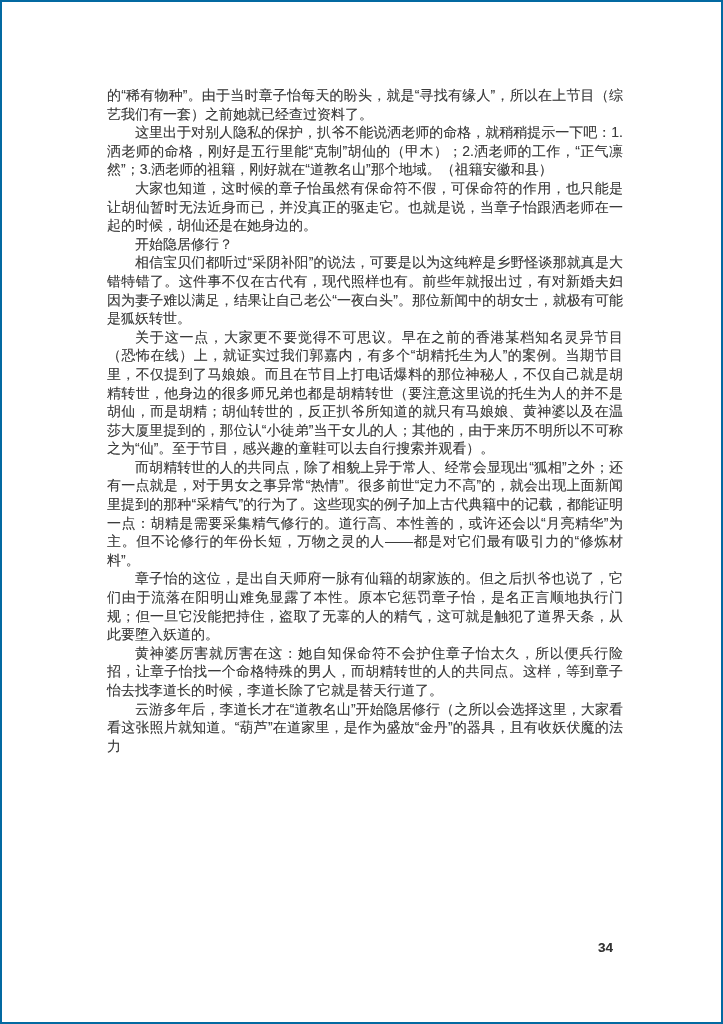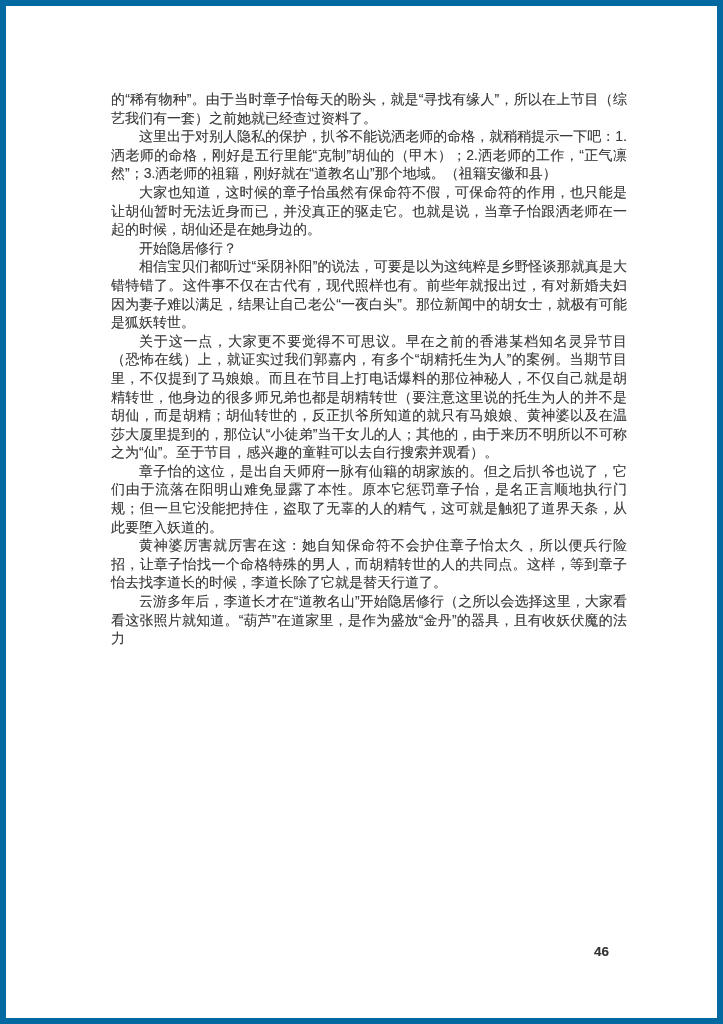--- a/index.html
+++ b/index.html
@@ -6,21 +6,21 @@
     margin: 0;
     padding: 0;
     background: #ffffff;
   }
   .page {
     position: relative;
     width: 723px;
     height: 1024px;
     box-sizing: border-box;
     background: #ffffff;
-    border: 6px solid #0369a1;
+    border: 2px solid #0369a1;
     overflow: hidden;
     font-family: "Liberation Sans", "DejaVu Sans", sans-serif;
   }
   .content {
     position: absolute;
     left: 105px;
     top: 84px;
     width: 516px;
     color: #3b3b3b;
     font-size: 14px;
@@ -51,18 +51,19 @@
 <body>
 
 <div class="page">
   <div class="content">
     <p class="continuation">的“稀有物种”。由于当时章子怡每天的盼头，就是“寻找有缘人”，所以在上节目（综艺我们有一套）之前她就已经查过资料了。</p>
     <p>这里出于对别人隐私的保护，扒爷不能说洒老师的命格，就稍稍提示一下吧：1.洒老师的命格，刚好是五行里能“克制”胡仙的（甲木）；2.洒老师的工作，“正气凛然”；3.洒老师的祖籍，刚好就在“道教名山”那个地域。（祖籍安徽和县）</p>
     <p>大家也知道，这时候的章子怡虽然有保命符不假，可保命符的作用，也只能是让胡仙暂时无法近身而已，并没真正的驱走它。也就是说，当章子怡跟洒老师在一起的时候，胡仙还是在她身边的。</p>
     <p>开始隐居修行？</p>
     <p>相信宝贝们都听过“采阴补阳”的说法，可要是以为这纯粹是乡野怪谈那就真是大错特错了。这件事不仅在古代有，现代照样也有。前些年就报出过，有对新婚夫妇因为妻子难以满足，结果让自己老公“一夜白头”。那位新闻中的胡女士，就极有可能是狐妖转世。</p>
     <p>关于这一点，大家更不要觉得不可思议。早在之前的香港某档知名灵异节目（恐怖在线）上，就证实过我们郭嘉内，有多个“胡精托生为人”的案例。当期节目里，不仅提到了马娘娘。而且在节目上打电话爆料的那位神秘人，不仅自己就是胡精转世，他身边的很多师兄弟也都是胡精转世（要注意这里说的托生为人的并不是胡仙，而是胡精；胡仙转世的，反正扒爷所知道的就只有马娘娘、黄神婆以及在温莎大厦里提到的，那位认“小徒弟”当干女儿的人；其他的，由于来历不明所以不可称之为“仙”。至于节目，感兴趣的童鞋可以去自行搜索并观看）。</p>
+    <p>而胡精转世的人的共同点，除了相貌上异于常人、经常会显现出“狐相”之外；还有一点就是，对于男女之事异常“热情”。很多前世“定力不高”的，就会出现上面新闻里提到的那种“采精气”的行为了。这些现实的例子加上古代典籍中的记载，都能证明一点：胡精是需要采集精气修行的。道行高、本性善的，或许还会以“月亮精华”为主。但不论修行的年份长短，万物之灵的人——都是对它们最有吸引力的“修炼材料”。</p>
     <p>章子怡的这位，是出自天师府一脉有仙籍的胡家族的。但之后扒爷也说了，它们由于流落在阳明山难免显露了本性。原本它惩罚章子怡，是名正言顺地执行门规；但一旦它没能把持住，盗取了无辜的人的精气，这可就是触犯了道界天条，从此要堕入妖道的。</p>
     <p>黄神婆厉害就厉害在这：她自知保命符不会护住章子怡太久，所以便兵行险招，让章子怡找一个命格特殊的男人，而胡精转世的人的共同点。这样，等到章子怡去找李道长的时候，李道长除了它就是替天行道了。</p>
     <p>云游多年后，李道长才在“道教名山”开始隐居修行（之所以会选择这里，大家看看这张照片就知道。“葫芦”在道家里，是作为盛放“金丹”的器具，且有收妖伏魔的法力</p>
   </div>
-  <div class="page-number">46</div>
+  <div class="page-number">34</div>
 </div>
 
 </body></html>

